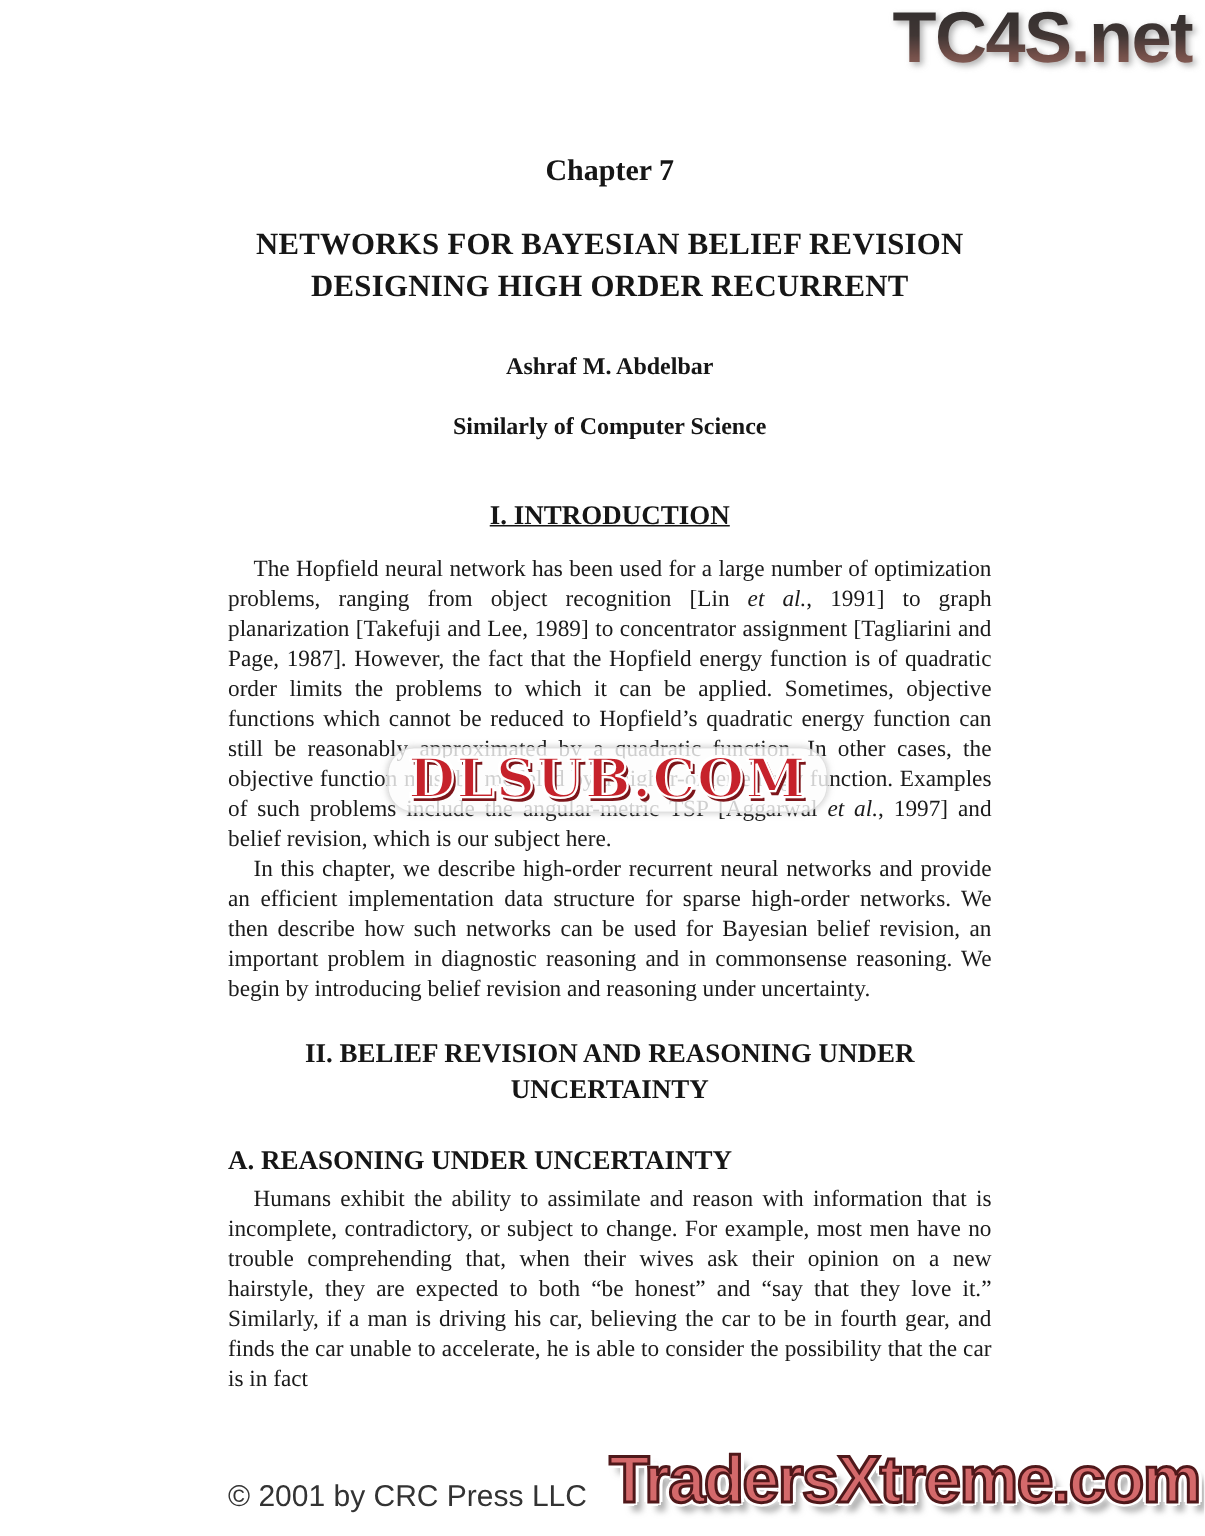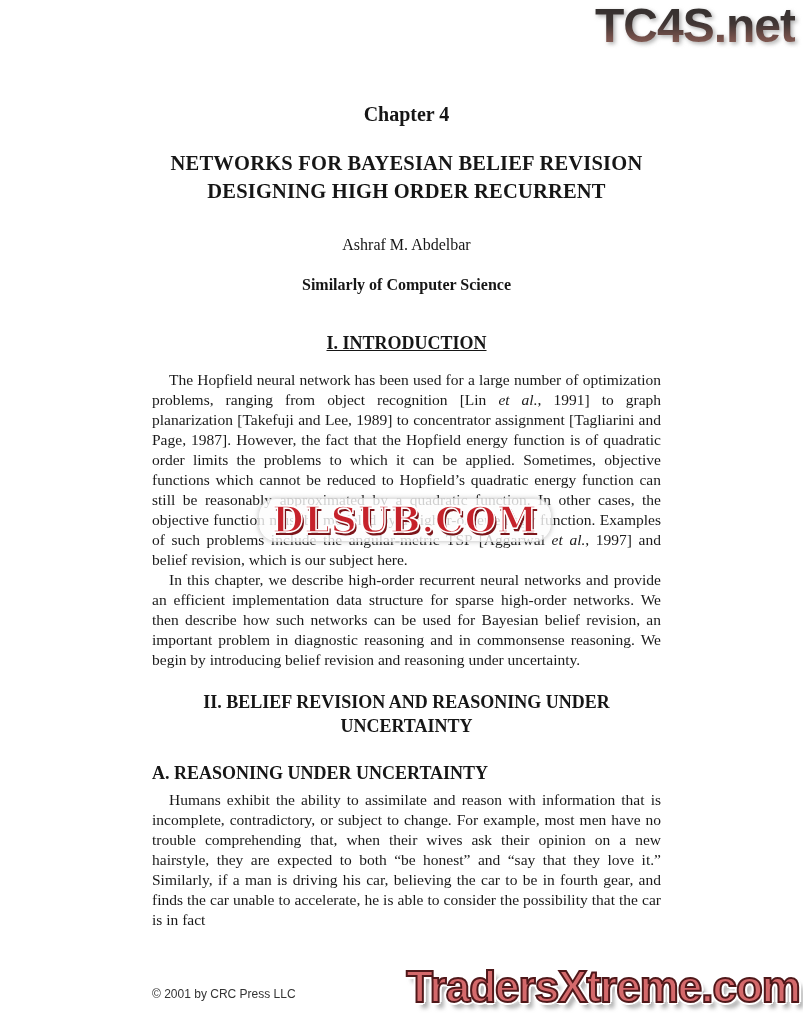--- a/index.html
+++ b/index.html
@@ -4,21 +4,21 @@
 <style>
   html, body { margin:0; padding:0; background:#ffffff; }
   .page {
     position:relative; width:803px; height:1024px; background:#ffffff;
     overflow:hidden; font-family:"Liberation Serif", serif; color:#161616;
   }
   .content { position:absolute; left:152px; top:0; width:509px; }
 
   .chapter   { margin:103px 0 0 0; text-align:center; font-weight:bold; font-size:20px; line-height:23px; }
   .title     { margin:23px 0 0 0; text-align:center; font-weight:bold; font-size:20.5px; line-height:28px; letter-spacing:0.2px; }
-  .author    { margin:31px 0 0 0; text-align:center; font-weight:normal; font-size:16px; line-height:18px; }
+  .author    { margin:31px 0 0 0; text-align:center; font-weight:bold; font-size:16px; line-height:18px; }
   .affil     { margin:20px 0 0 0; text-align:center; font-weight:bold; font-size:16px; line-height:22px; }
 
   .h-section  { margin:36px 0 0 0; text-align:center; font-weight:bold; font-size:18px; line-height:22px;text-decoration:underline; }
   .h-section2 { margin:20px auto 0 auto; max-width:452px; text-align:center; font-weight:bold; font-size:18px; line-height:24px; }
   .h-sub      { margin:24px 0 0 0; text-align:left; font-weight:bold; font-size:18px; line-height:22px; }
 
   p.body { margin:0; font-size:15.5px; line-height:20px; text-align:justify; text-indent:17px; color:#1a1a1a; }
   p.p-first { margin-top:16px; }
   p.p3 { margin-top:6px; }
   .it { font-style:italic; }
@@ -60,32 +60,32 @@
     -webkit-text-stroke:2px #4f181a;
     text-shadow:
       -3px 0 0 #ffffff, 3px 0 0 #ffffff, 0 -3px 0 #ffffff, 0 3px 0 #ffffff,
       -2px -2px 0 #ffffff, 2px -2px 0 #ffffff, -2px 2px 0 #ffffff, 2px 2px 0 #ffffff,
       5px 6px 4px rgba(140,140,140,0.75);
     white-space:nowrap;
   }
 
   .copyright {
     position:absolute; left:152px; top:987px;
-    font-family:"Liberation Sans", sans-serif; font-size:12px; color:#333333;
+    font-family:"Liberation Sans", sans-serif; font-size:20px; color:#333333;
   }
 </style>
 </head>
 <body>
 
 <div class="page">
 
   <div class="tc4s">TC4S.net</div>
 
   <div class="content">
-    <div class="chapter">Chapter 4</div>
+    <div class="chapter">Chapter 7</div>
 
     <div class="title">
       <div>NETWORKS FOR BAYESIAN BELIEF REVISION</div>
       <div>DESIGNING HIGH ORDER RECURRENT</div>
     </div>
 
     <div class="author">Ashraf M. Abdelbar</div>
 
     <div class="affil">
       <div>Similarly of Computer Science</div>

